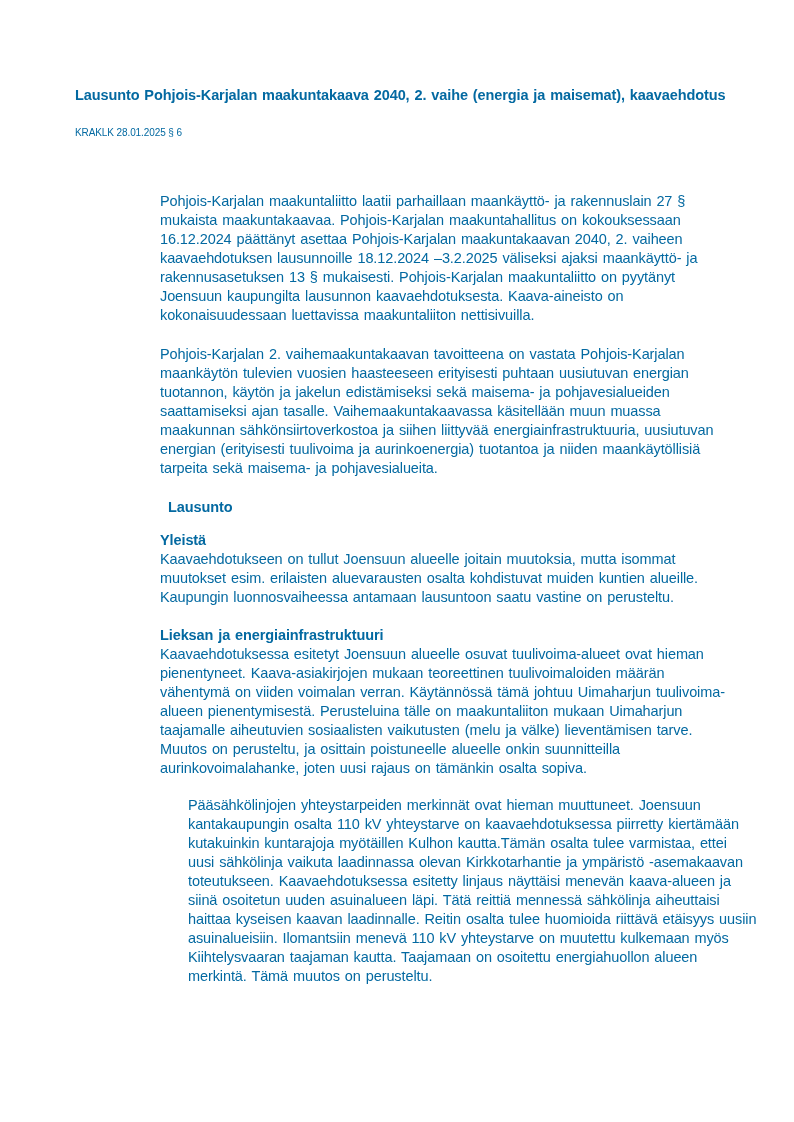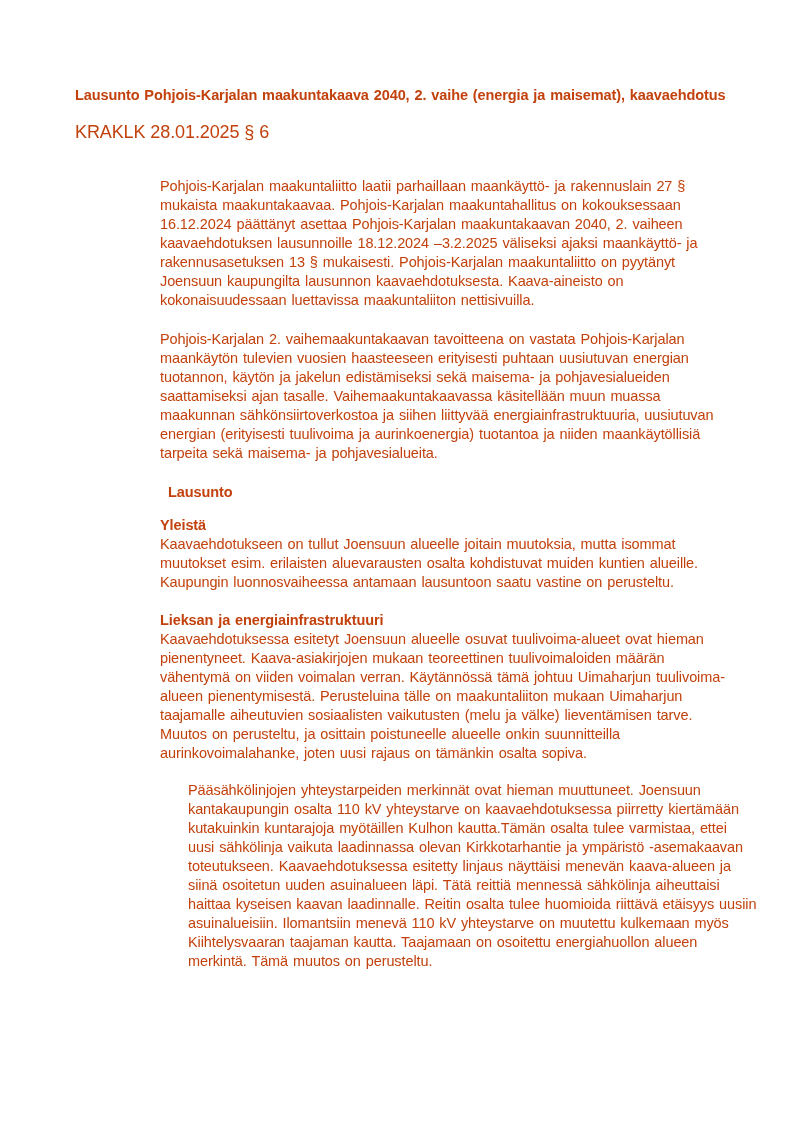--- a/index.html
+++ b/index.html
@@ -6,48 +6,48 @@
     margin: 0;
     padding: 0;
     background: #ffffff;
   }
   .page {
     position: relative;
     width: 794px;
     height: 1122px;
     background: #ffffff;
     font-family: "Liberation Sans", sans-serif;
-    color: #c2410c;
+    color: #0369a1;
     overflow: hidden;
   }
   .doc-title {
     position: absolute;
     left: 75px;
     top: 86px;
     margin: 0;
     font-size: 14.5px;
     font-weight: bold;
     line-height: 19px;
     letter-spacing: -0.1px;
     word-spacing: 1px;
     white-space: nowrap;
   }
   .doc-ref {
     position: absolute;
     left: 75px;
     top: 123px;
     margin: 0;
-    font-size: 18px;
+    font-size: 10px;
     line-height: 19px;
     letter-spacing: -0.1px;
   }
   .doc-body {
     position: absolute;
     left: 160px;
-    top: 177px;
+    top: 192px;
     width: 610px;
     font-size: 14.5px;
     line-height: 19px;
     letter-spacing: -0.1px;
     word-spacing: 1px;
   }
   .para {
     margin: 0;
     white-space: pre-line;
   }

